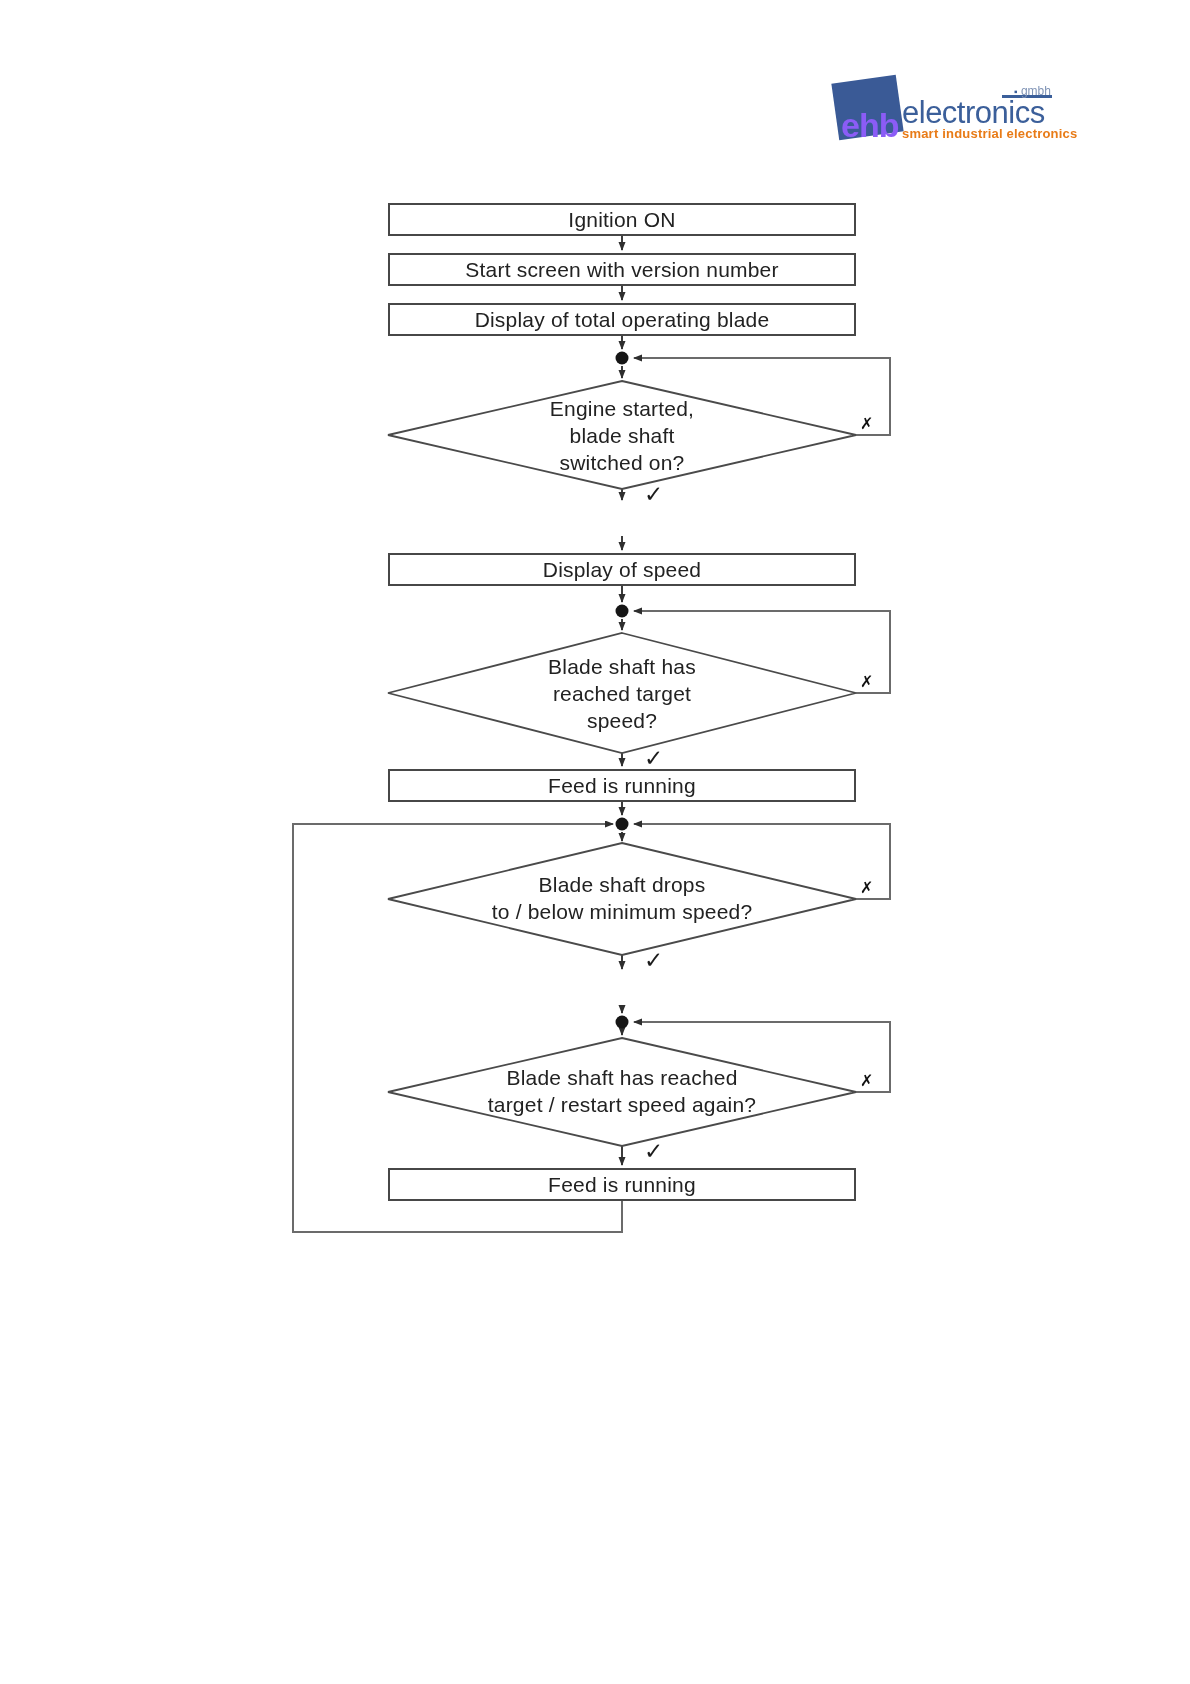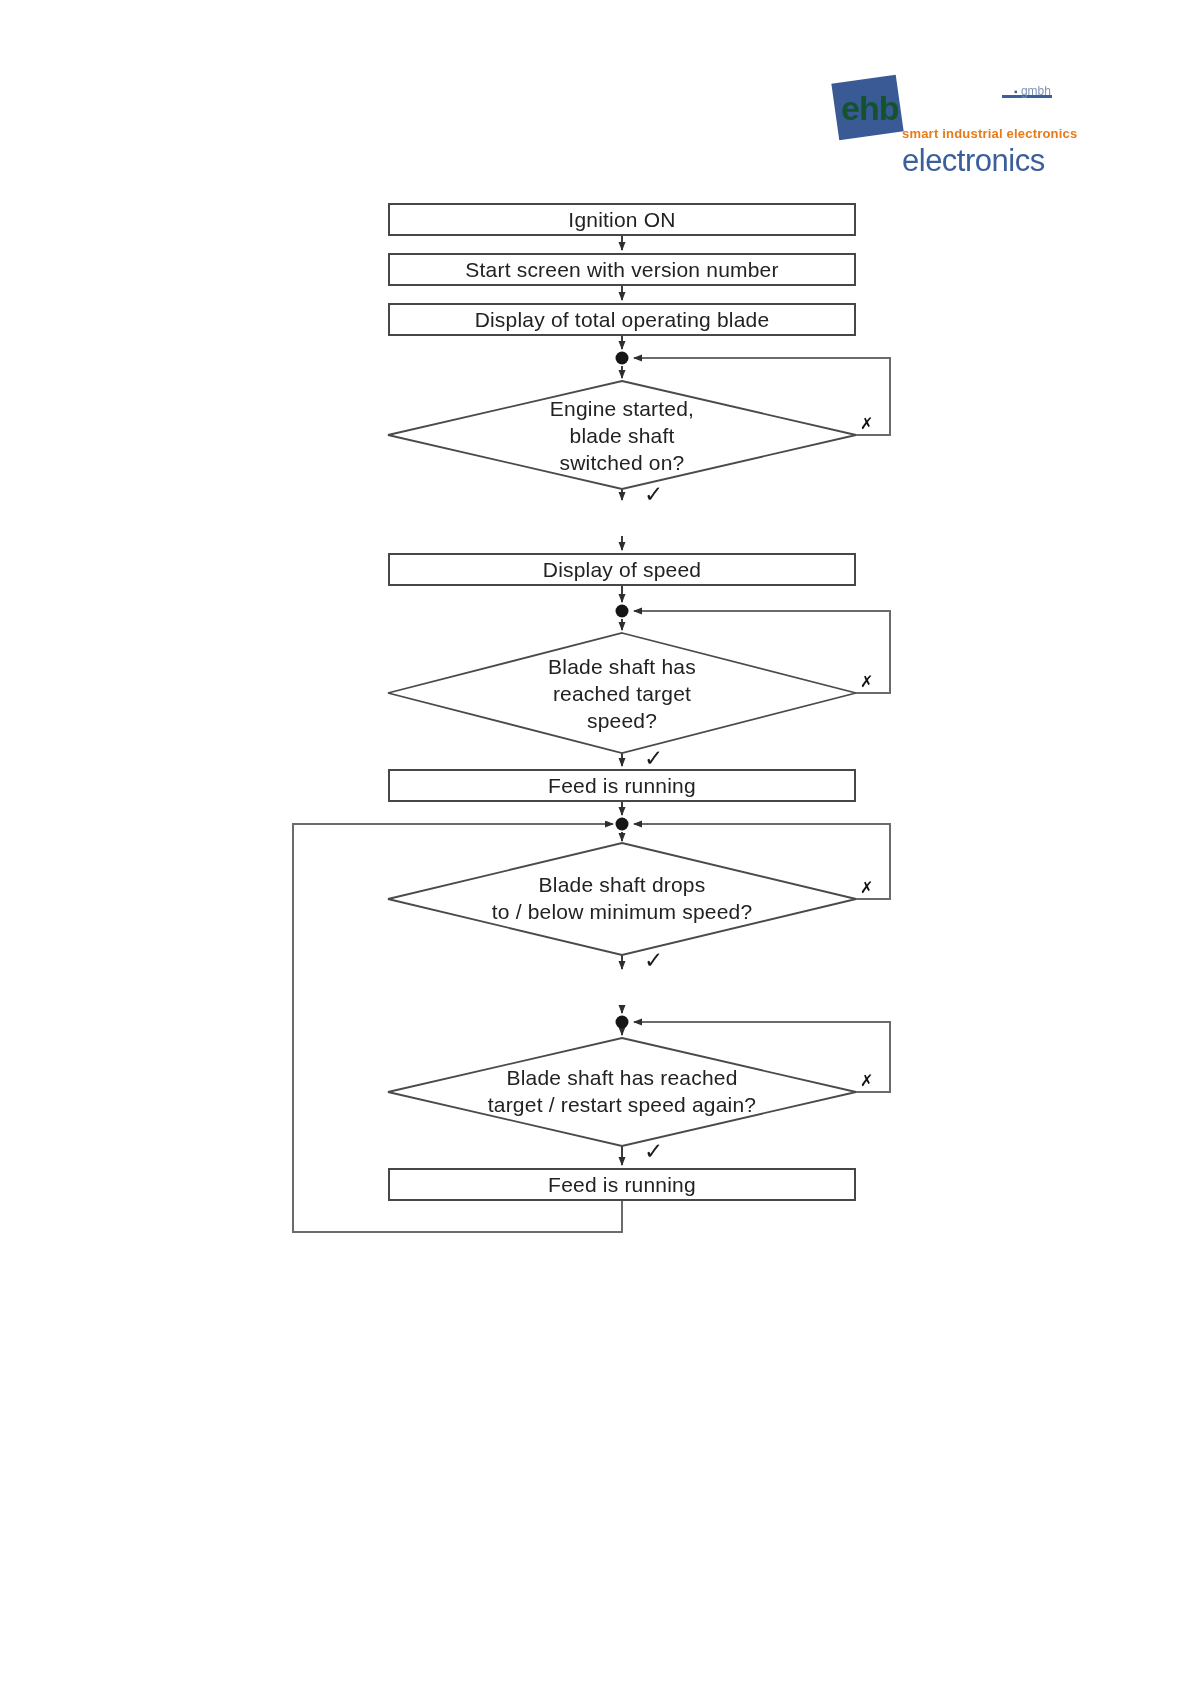--- a/index.html
+++ b/index.html
@@ -11,26 +11,26 @@
     overflow:hidden;
   }
 
   
   .logo{position:absolute;left:830px;top:60px;width:250px;height:86px;}
   .logo-square{
     position:absolute;left:5px;top:19px;width:65px;height:57px;
     background:#3a5a96;transform:rotate(-8deg);
   }
   .logo-ehb{
-    position:absolute;left:11px;top:29px;
-    font-size:34px;font-weight:bold;color:#14532d;letter-spacing:-1px;
+    position:absolute;left:11px;top:46px;
+    font-size:34px;font-weight:bold;color:#8b5cf6;letter-spacing:-1px;
   }
   .logo-word{
     position:absolute;left:72px;top:35px;
-    font-size:31px;color:#3b5f9a;letter-spacing:-0.5px;margin-top:48px;
+    font-size:31px;color:#3b5f9a;letter-spacing:-0.5px;
   }
   .logo-overline{
     position:absolute;left:172px;top:35px;width:50px;height:3px;background:#3b5f9a;
   }
   .logo-gmbh{
     position:absolute;left:184px;top:24px;
     font-size:12px;color:#8094b6;
   }
   .logo-gmbh .bullet{color:#3b5f9a;font-size:10px;}
   .logo-tagline{

